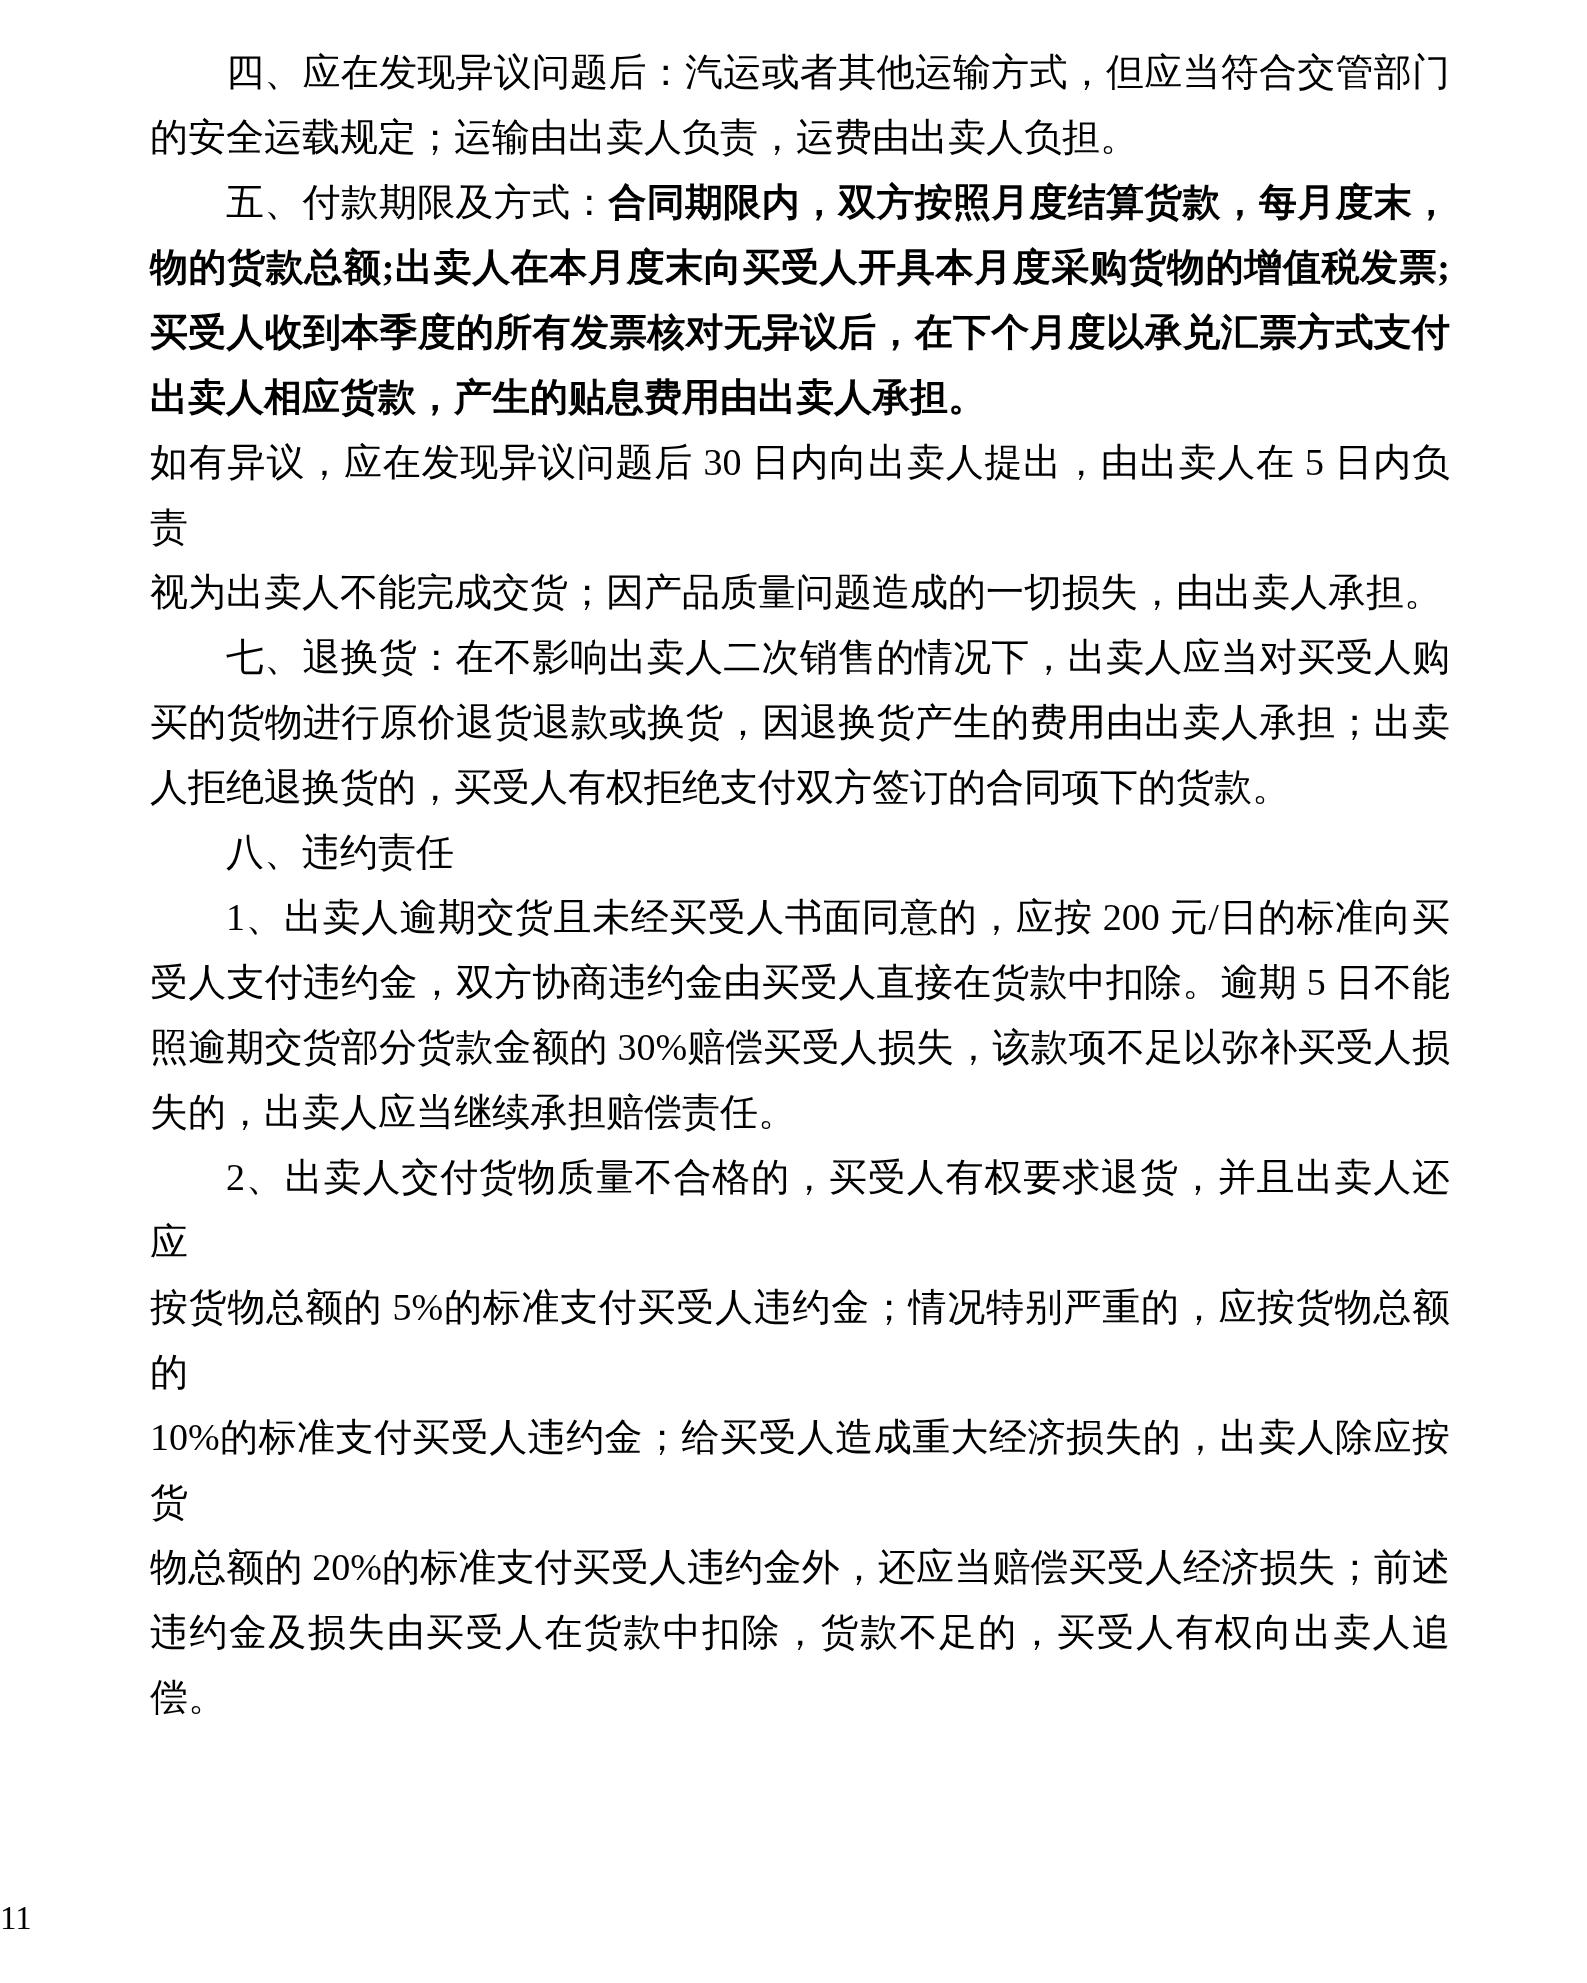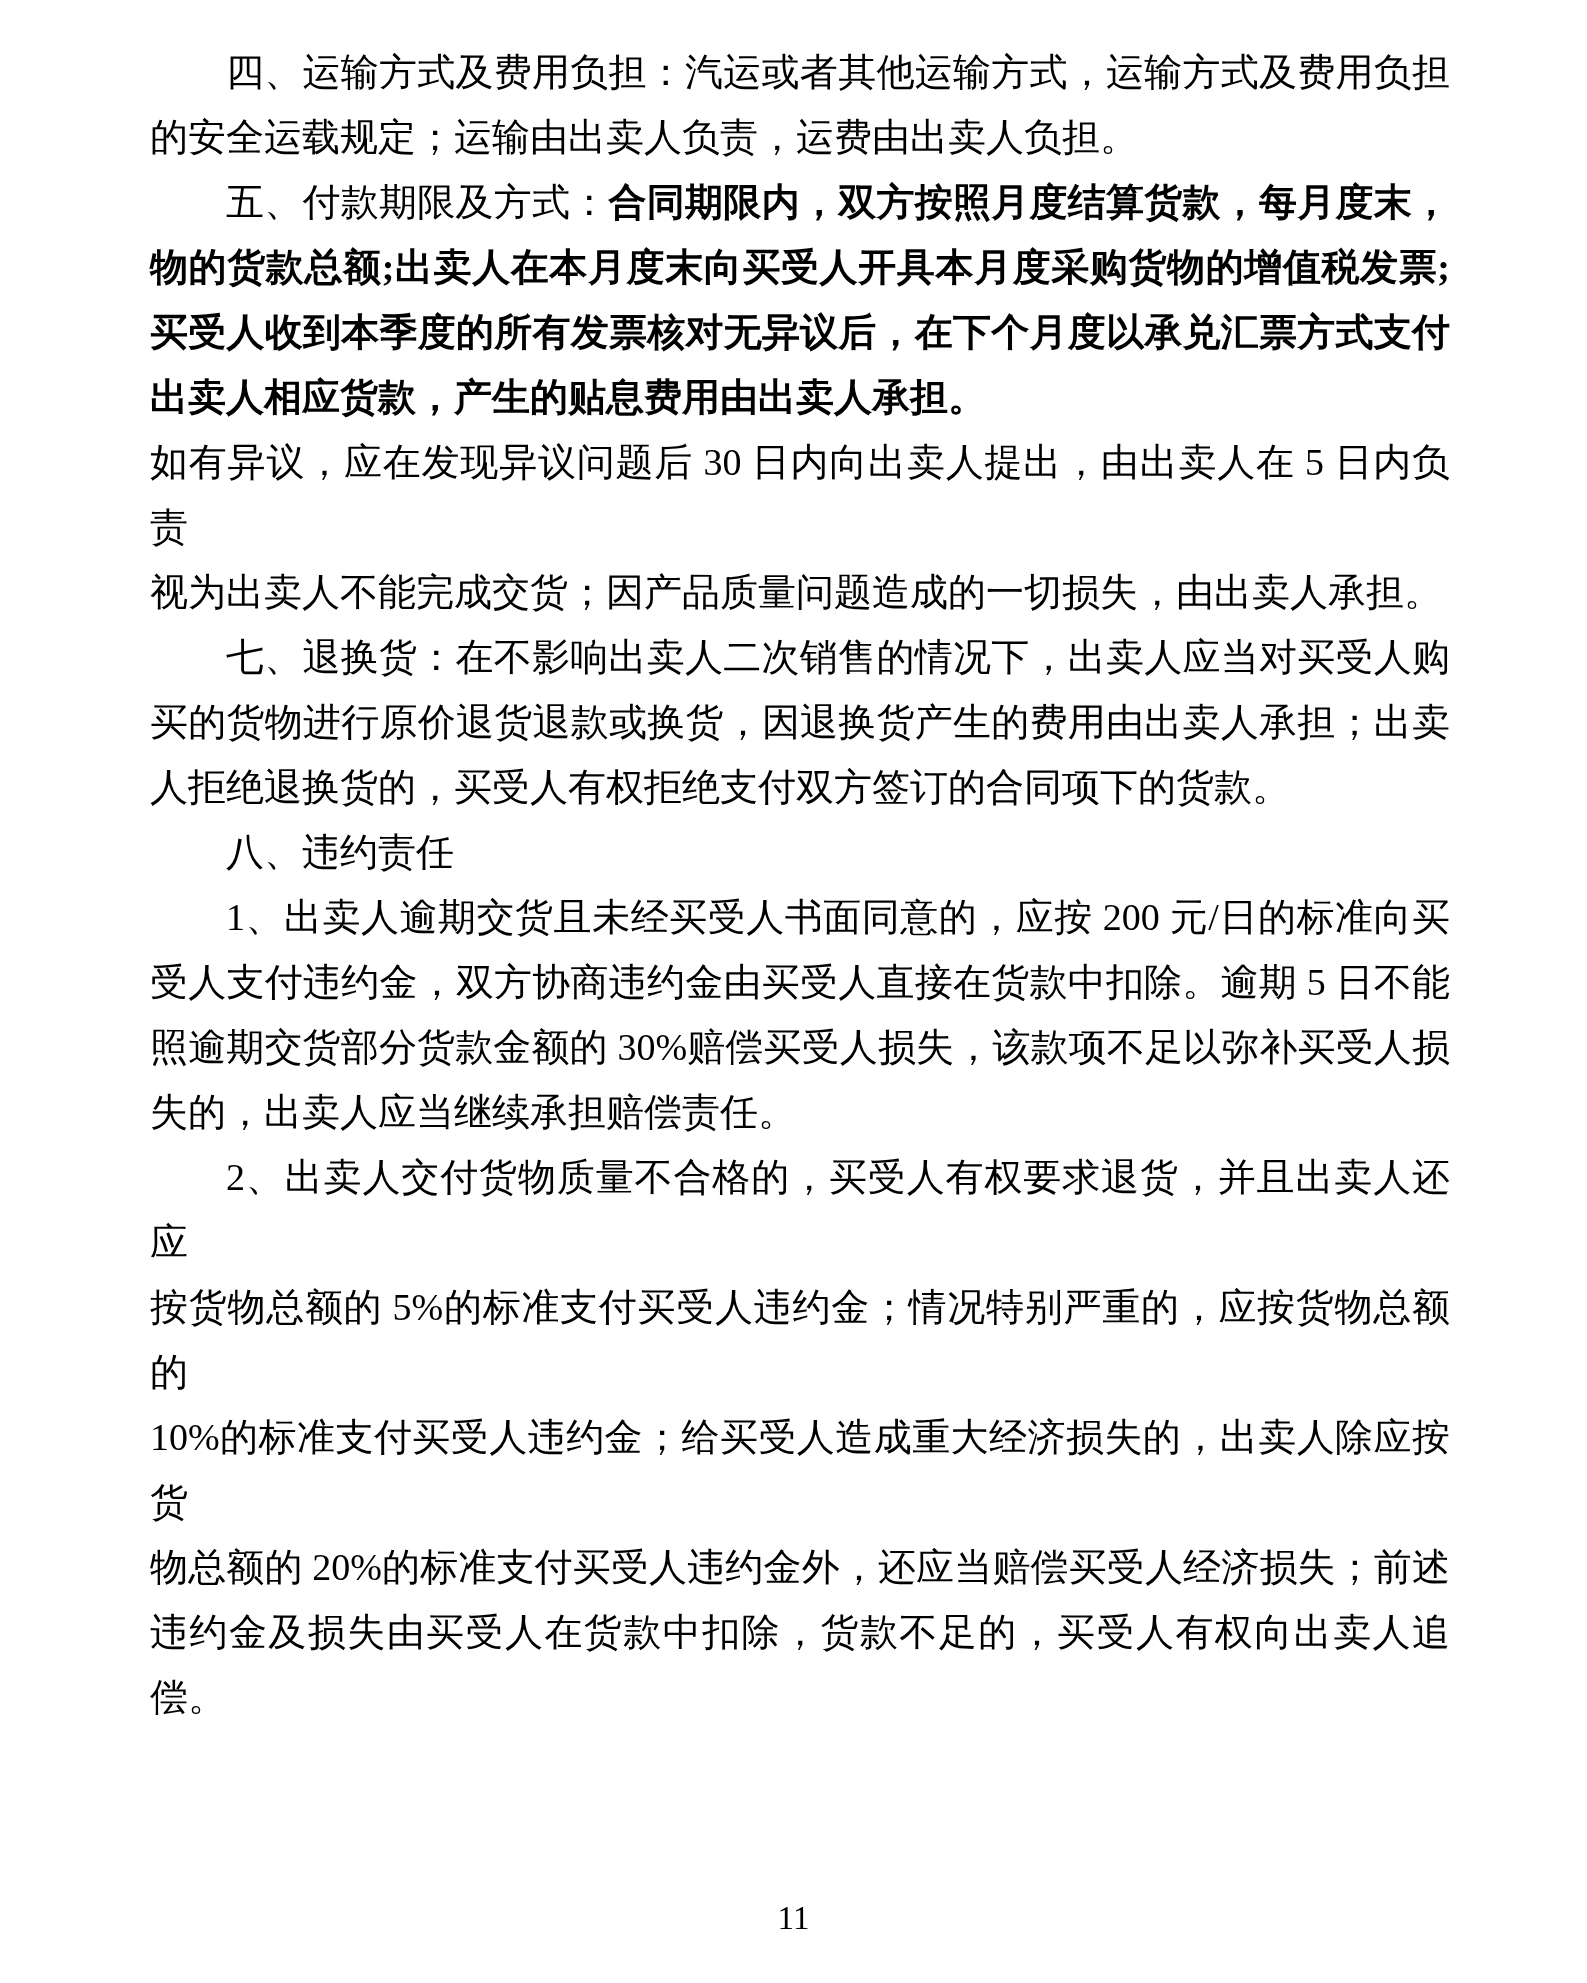--- a/index.html
+++ b/index.html
@@ -40,32 +40,31 @@
   .text-line.indent {
     text-indent: 2em;
   }
   .run { font-weight: 400; }
   .run.bold { font-weight: 700; }
   .page-footer {
     position: absolute;
     top: 1898px;
     left: 0;
     width: 100%;
-    text-align: center;
     font-size: 33px;
     line-height: 40px;
     color: #000000;
   }
 </style>
 </head>
 <body>
 
 <div class="page">
   <div class="doc-body">
-      <div class="text-line indent"><span class="run">四、运输方式及费用负担：汽运或者其他运输方式，运输方式及费用负担</span></div>
+      <div class="text-line indent"><span class="run">四、应在发现异议问题后：汽运或者其他运输方式，但应当符合交管部门</span></div>
       <div class="text-line last"><span class="run">的安全运载规定；运输由出卖人负责，运费由出卖人负担。</span></div>
       <div class="text-line indent"><span class="run">五、付款期限及方式：</span><span class="run bold">合同期限内，双方按照月度结算货款，每月度末，</span></div>
       <div class="text-line"><span class="run bold">物的货款总额;出卖人在本月度末向买受人开具本月度采购货物的增值税发票;</span></div>
       <div class="text-line"><span class="run bold">买受人收到本季度的所有发票核对无异议后，在下个月度以承兑汇票方式支付</span></div>
       <div class="text-line last"><span class="run bold">出卖人相应货款，产生的贴息费用由出卖人承担。</span></div>
       <div class="text-line"><span class="run">如有异议，应在发现异议问题后 30 日内向出卖人提出，由出卖人在 5 日内负责</span></div>
       <div class="text-line last"><span class="run">视为出卖人不能完成交货；因产品质量问题造成的一切损失，由出卖人承担。</span></div>
       <div class="text-line indent"><span class="run">七、退换货：在不影响出卖人二次销售的情况下，出卖人应当对买受人购</span></div>
       <div class="text-line"><span class="run">买的货物进行原价退货退款或换货，因退换货产生的费用由出卖人承担；出卖</span></div>
       <div class="text-line last"><span class="run">人拒绝退换货的，买受人有权拒绝支付双方签订的合同项下的货款。</span></div>

